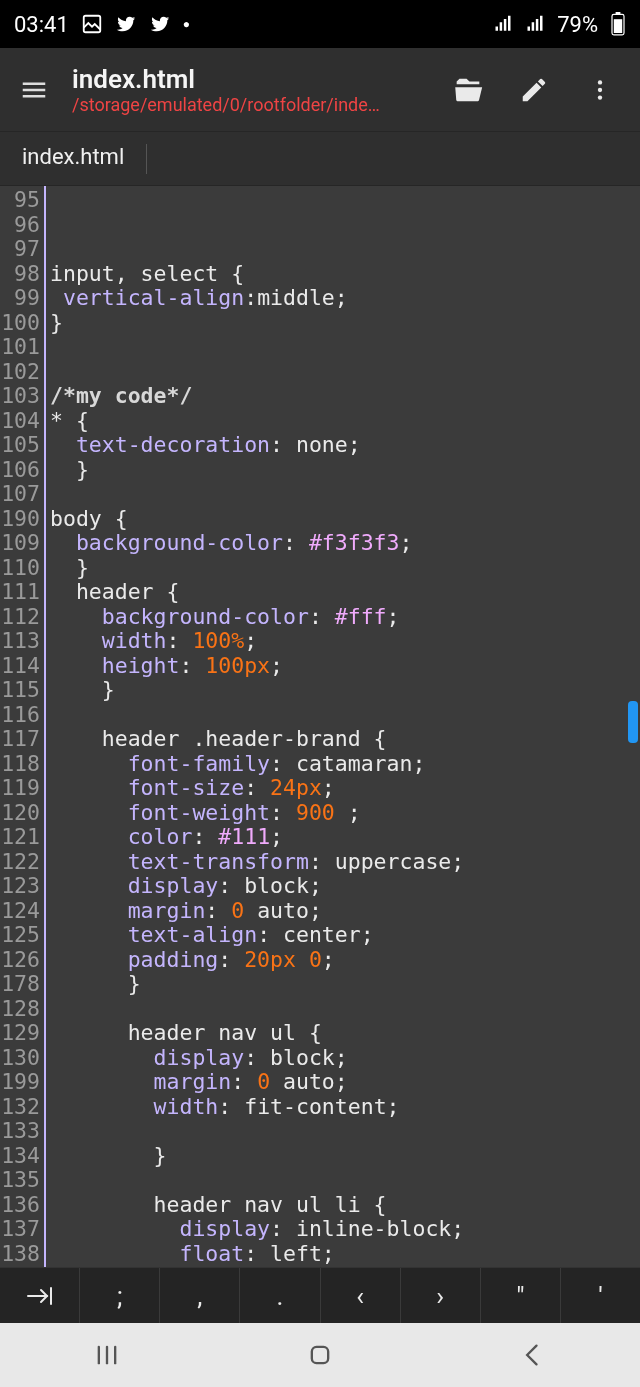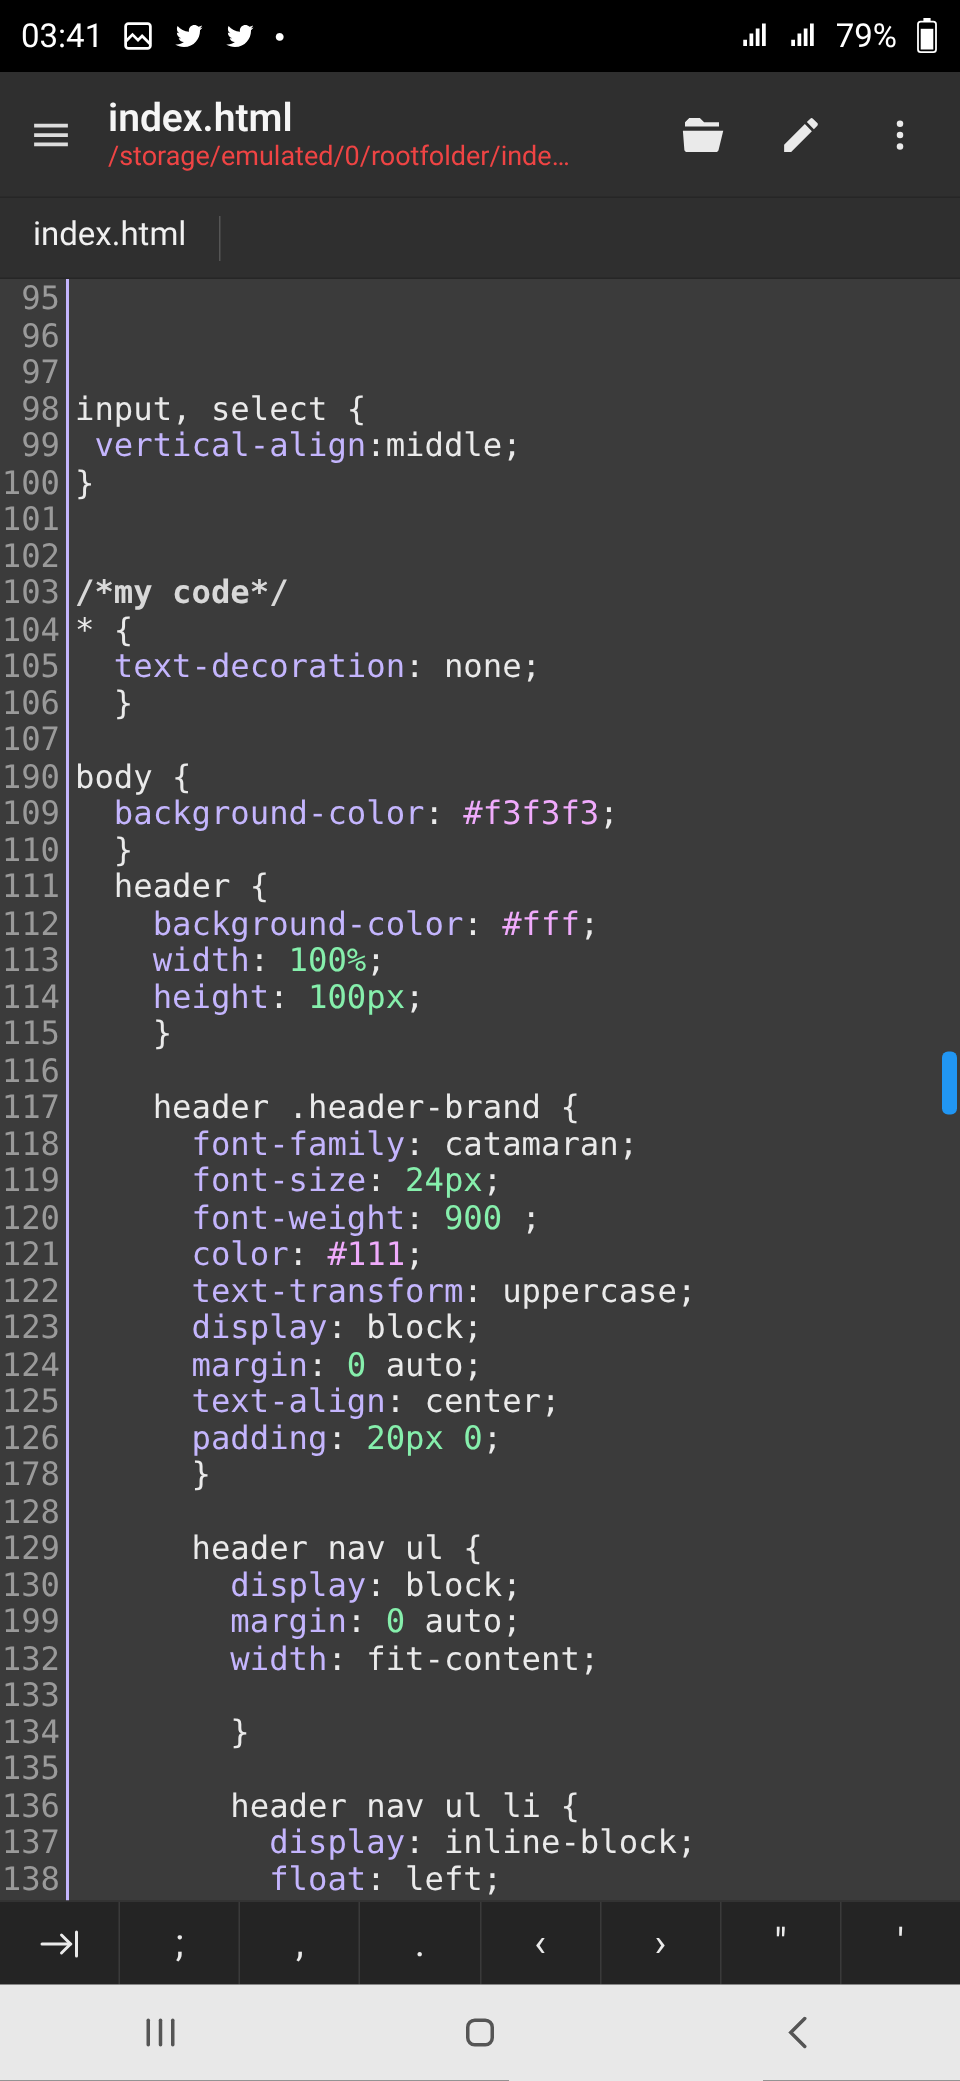--- a/index.html
+++ b/index.html
@@ -29,21 +29,21 @@
   
   .editor { flex:1; background:#3b3b3b; display:flex; font-family: ui-monospace, Menlo, Consolas, monospace; font-size:21.5px; line-height:24.5px; overflow:hidden; position:relative; }
   .gutter { width:46px; text-align:right; color:#9a9a9a; padding:2px 4px 0 0; border-right:2px solid #c4b5fd; user-select:none; }
   .gutter div { height:24.5px; }
   .code { flex:1; padding:2px 0 0 4px; color:#eaeaea; position:relative; white-space: pre; }
   .code div.line { height:24.5px; }
   .tk-sel   { color:#eaeaea; }
   .tk-prop  { color:#c4b5fd; }  
   .tk-punct { color:#eaeaea; }
   .tk-val   { color:#eaeaea; }
-  .tk-num   { color:#86efac; }  
+  .tk-num   { color:#f97316; }  
   .tk-hex   { color:#f0abfc; }
   .tk-cmt   { color:#d8d8d8;font-weight:bold; }
   .scroll-thumb { position:absolute; right:2px; top:515px; width:10px; height:42px; background:#2196f3; border-radius:4px; }
 
   
   .symbar { height:56px; background:#242424; display:flex; align-items:center; color:#eaeaea; font-size:26px; border-top:1px solid #333;}
   .symbar .sym { flex:1; height:100%; display:flex; align-items:center; justify-content:center; border-right:1px solid #3a3a3a; }
   .symbar .sym:last-child { border-right:none; }
 
   

